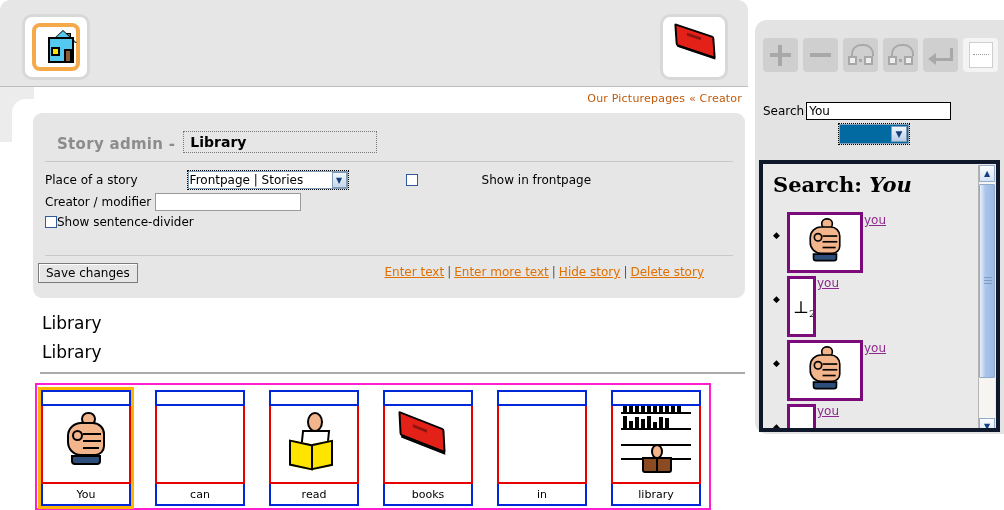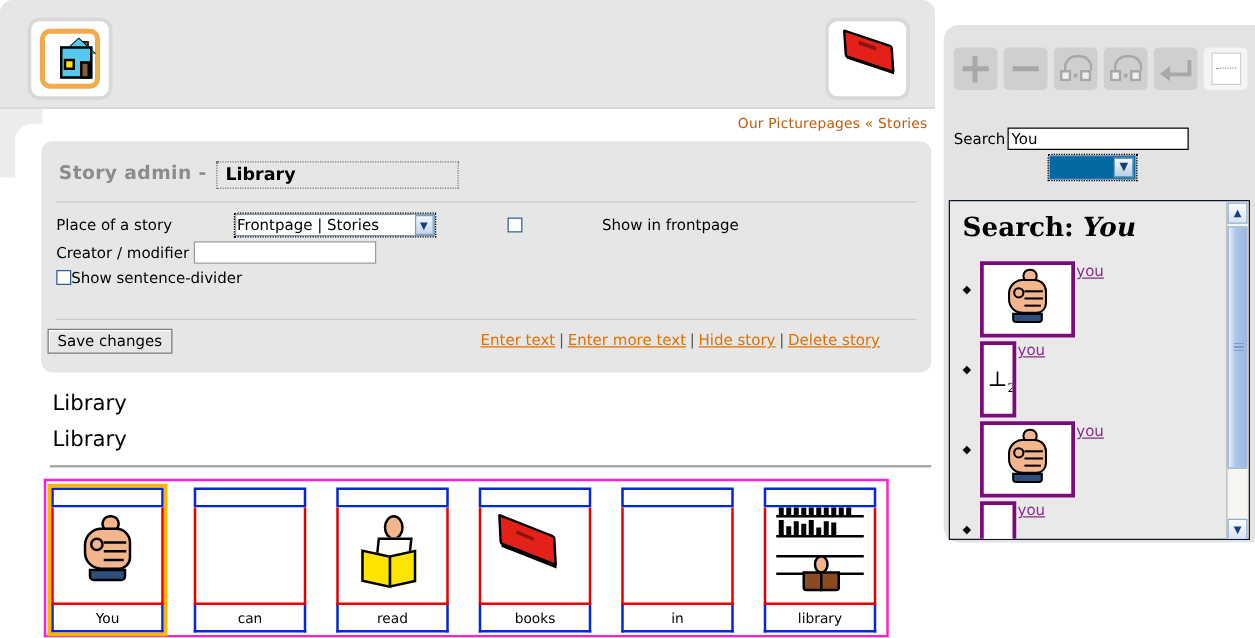--- a/index.html
+++ b/index.html
@@ -83,21 +83,21 @@
   #tab-curve:after{
     content:"";position:absolute;left:12px;top:12px;width:34px;height:55px;
     background:#fff;border-top-left-radius:14px;
   }
 
   
   #admin-panel{
     position:absolute;left:33px;top:113px;width:712px;height:185px;
     background:#e6e6e6;border-radius:9px;box-sizing:border-box;
   }
-  #admin-title-row{position:absolute;left:14px;top:16px;height:24px;display:flex;align-items:flex-start;}
+  #admin-title-row{position:absolute;left:24px;top:16px;height:24px;display:flex;align-items:flex-end;}
   #admin-title-label{color:#8c8c8c;font-size:15px;font-weight:bold;letter-spacing:.3px;}
   #story-title-field{
     margin-left:8px;border:1px dotted #7a7a7a;padding:2px 6px;min-width:180px;
     font-size:14px;font-weight:bold;color:#000;background:transparent;
   }
   #admin-hr{position:absolute;left:12px;top:48px;width:688px;height:1px;background:#c9c9c9;}
   #admin-hr2{position:absolute;left:12px;top:142px;width:688px;height:1px;background:#c9c9c9;}
 
   .frow{position:absolute;display:flex;align-items:center;}
   #row-place{left:12px;top:58px;gap:46px;}
@@ -219,21 +219,21 @@
   #scope-wrap{position:absolute;left:84px;top:104px;}
   #scope-select{width:70px;height:20px;font-size:11px;border:1px solid #7f9db9;background:#0369a1;
     -webkit-appearance:none;appearance:none;padding-left:4px;
     font-family:"DejaVu Sans","Liberation Sans",sans-serif;text-align:right;}
   #scope-wrap .sel-arrow{position:absolute;right:2px;top:2px;width:16px;height:16px;
     background:linear-gradient(#f2f6fb,#b9cfe8);border:1px solid #7f9db9;box-sizing:border-box;
     display:flex;align-items:center;justify-content:center;font-size:9px;color:#13407a;pointer-events:none;}
 
   #results-panel{
     position:absolute;left:4px;top:140px;width:241px;height:272px;
-    background:#e9e9e9;border:1px solid #0f172a;box-sizing:border-box;overflow:hidden;
+    background:#e9e9e9;border:4px solid #0f172a;box-sizing:border-box;overflow:hidden;
   }
   #results-title{position:absolute;left:10px;top:8px;font-family:"DejaVu Serif","Liberation Serif",serif;font-size:21px;font-weight:bold;}
   #results-title .q{font-style:italic;}
   #results-list{position:absolute;left:10px;top:48px;width:206px;}
   .res-item{display:flex;align-items:flex-start;margin-bottom:0px;position:relative;height:64px;}
   .res-bullet{width:14px;font-size:9px;line-height:18px;color:#000;flex:none;padding-top:14px;}
   .res-thumb{
     border:3px solid #7b0a7b;background:#fff;box-sizing:border-box;position:relative;overflow:hidden;flex:none;
   }
   .res-thumb.big{width:76px;height:61px;}
@@ -286,21 +286,21 @@
         <div class="spine"></div>
       </div>
     </div>
   </div>
 
   <div id="tab-curve"></div>
 
   <div id="breadcrumb">
     <span>Our Picturepages</span>
     <span class="crumb-sep">«</span>
-    <span>Stories</span>
+    <span>Creator</span>
   </div>
 
   <div id="admin-panel">
     <div id="admin-title-row">
       <span id="admin-title-label">Story admin -</span>
       <span id="story-title-field">Library</span>
     </div>
     <div id="admin-hr"></div>
 
     <div class="frow" id="row-place">

